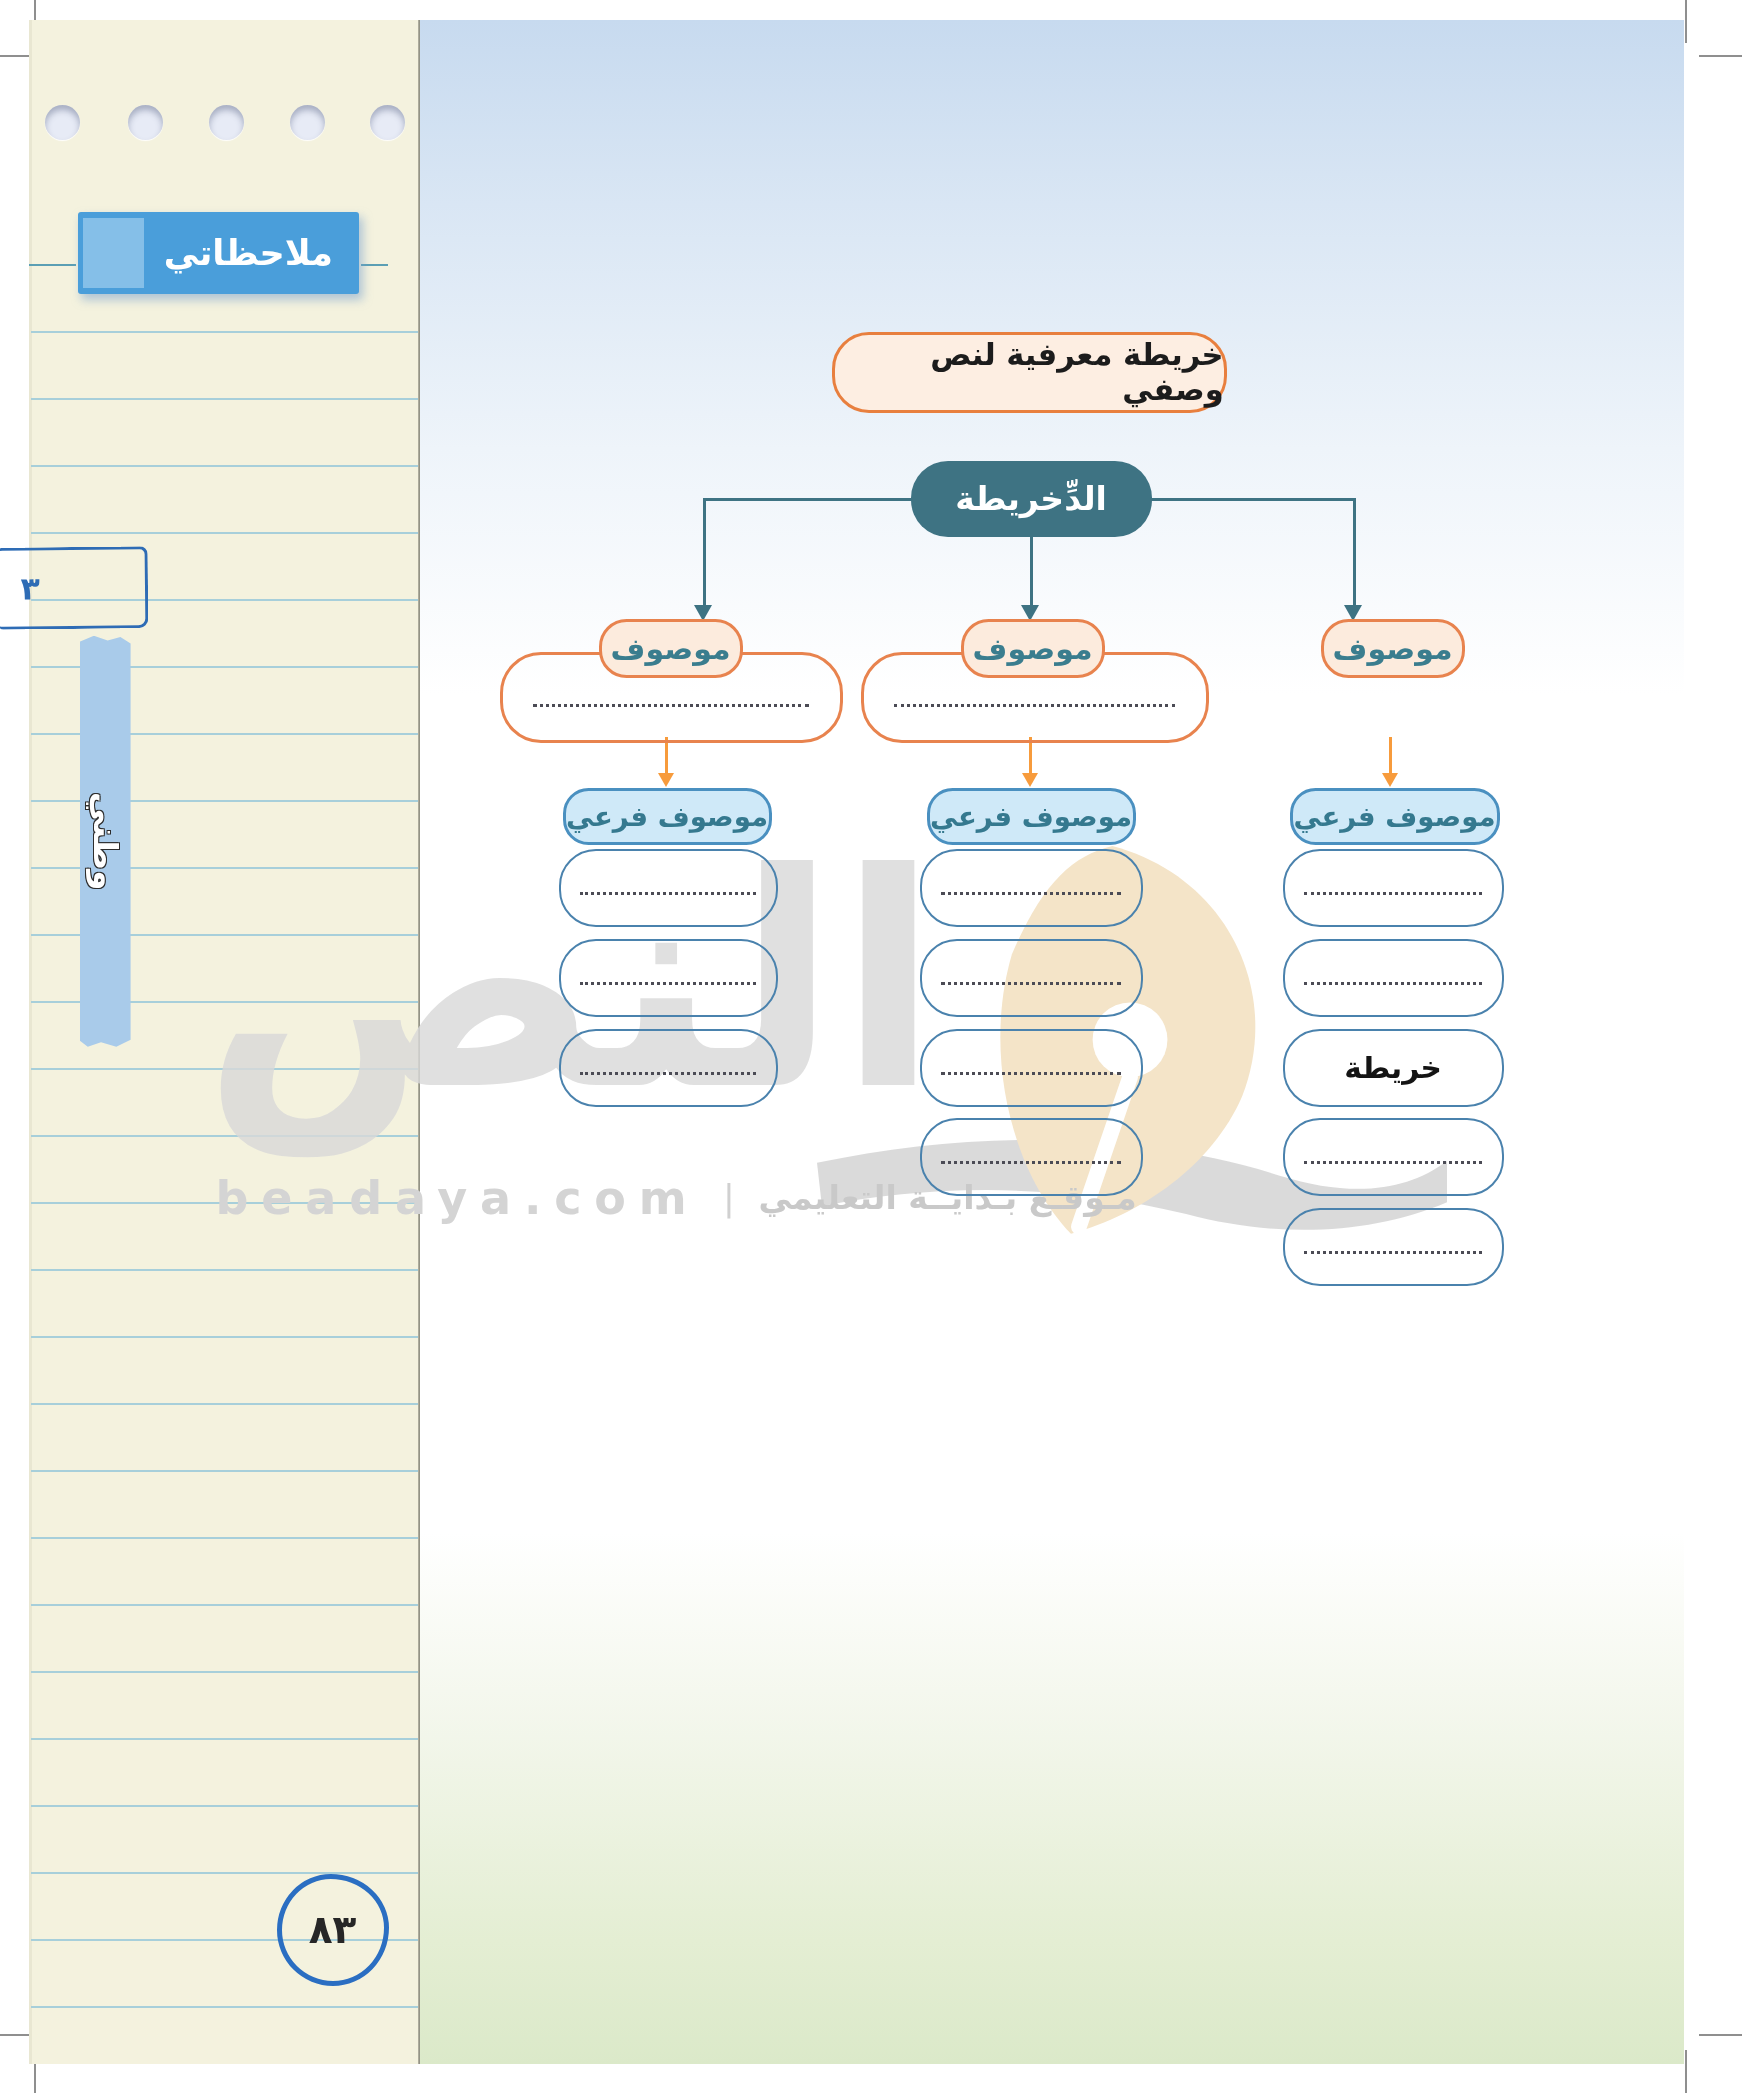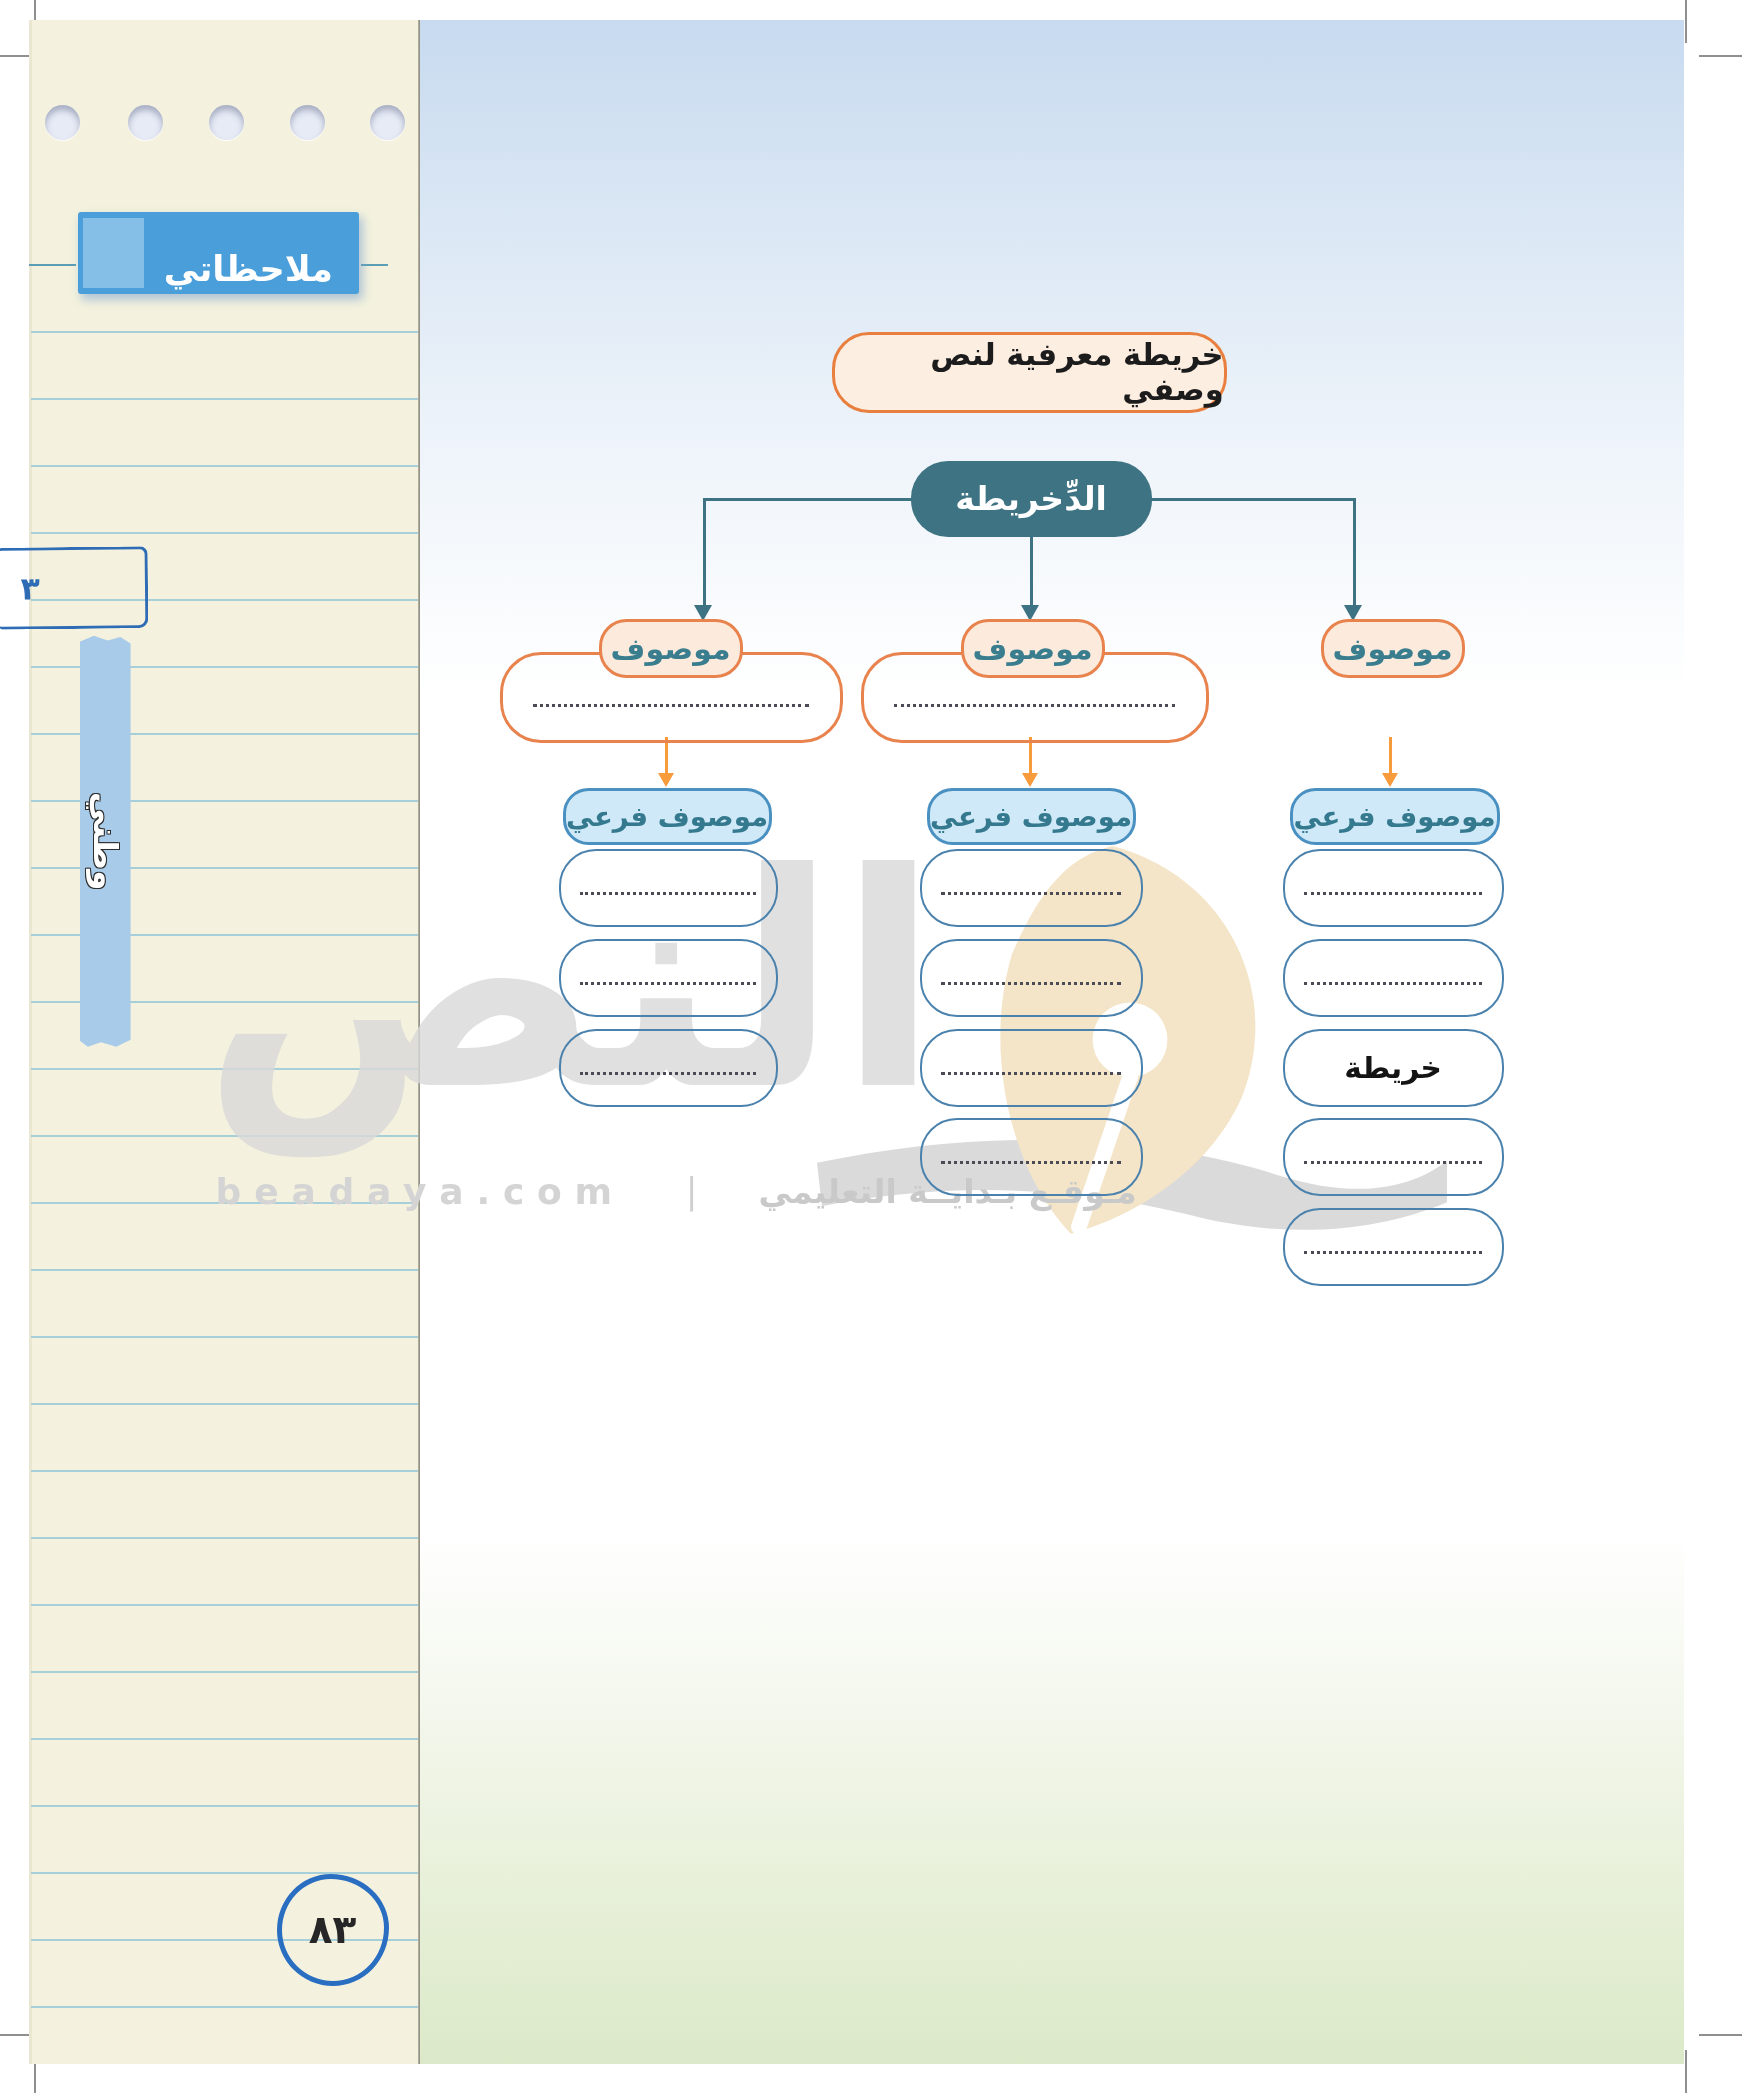--- a/index.html
+++ b/index.html
@@ -15,21 +15,21 @@
   .sidebar-sep{position:absolute;left:389px;top:0;width:3.9px;height:2044px;
                background:linear-gradient(to right,#b9b8a8,#6e6e62);}
   .ruled-lines{position:absolute;left:2px;top:246px;width:387px;height:1763px;
      background:repeating-linear-gradient(to bottom,transparent 0px,transparent 65px,#a7cfda 65px,#a7cfda 67px);}
   .rule-frag{position:absolute;height:2px;background:#5b9fb4;}
   .hole{position:absolute;top:85px;width:35px;height:35px;border-radius:50%;background:#e7ebf6;
         box-shadow:inset 0 4.9px 5.9px rgba(88,99,130,.45),0 1px 1px rgba(255,255,255,.9);}
   .notes-banner{position:absolute;left:49px;top:192px;width:281px;height:82px;background:#4a9eda;
         border-radius:3px;box-shadow:3.9px 5.9px 9.9px rgba(120,160,205,.55);}
   .notes-banner .inner-sq{position:absolute;left:5.9px;top:5.9px;width:61px;height:70px;background:#85bfe8;}
-  .notes-banner .lbl{position:absolute;right:25.6px;top:16px;height:100%;display:flex;align-items:center;
+  .notes-banner .lbl{position:absolute;right:25.6px;top:0;height:100%;display:flex;align-items:center;
         color:#ffffff;font-size:35px;font-weight:bold;}
   .unit-tab{position:absolute;left:-29.6px;top:527px;width:146px;height:76px;border:3.9px solid #2e6cb5;
         border-left:none;border-radius:3.9px 7.9px 9.9px 3.9px;transform:rotate(-.6deg);
         display:flex;align-items:center;justify-content:flex-end;padding-left:0;}
   .unit-tab .lbl{color:#2e6cb5;font-size:31.5px;font-weight:bold;margin-right:39px;margin-left:21.7px;}
   .ribbon{position:absolute;left:51px;top:616px;width:51px;height:411px;background:#a9cbea;
         clip-path:polygon(0 1.5%,28% 0,55% 1.2%,80% .3%,100% 1.9%,100% 98.3%,72% 100%,42% 98.9%,16% 100%,0 98.5%);
         display:flex;align-items:center;justify-content:center;}
   .ribbon .lbl{writing-mode:vertical-rl;color:#ffffff;font-size:33px;font-weight:bold;letter-spacing:5.9px;
         text-shadow:1px 1px 0 #2d2d2d,-1px -1px 0 #2d2d2d,1px -1px 0 #2d2d2d,-1px 1px 0 #2d2d2d;}
@@ -41,21 +41,21 @@
         background:linear-gradient(180deg,#c7daef 0%,#d9e6f4 9%,#eef4fa 21%,#ffffff 33%,
                    #ffffff 74%,#f2f6ea 84%,#e4eed3 94%,#dbe9c9 100%);}
   
   .watermark{position:absolute;z-index:1;}
   .wm-brand{left:148px;top:808px;width:788px;text-align:center;font-size:296px;line-height:1.05;
         font-weight:bold;color:#d9d9d9;opacity:.8;}
   .wm-caption{left:187px;top:1151px;width:921px;display:flex;direction:rtl;align-items:center;
         justify-content:space-between;color:#cccccc;}
   .wm-caption .ar{font-size:33px;font-weight:bold;color:#c9c9c9;}
   .wm-caption .bar{font-size:35px;color:#d0d0d0;margin:0 17.7px;}
-  .wm-caption .en{font-size:36px;font-weight:bold;letter-spacing:12.8px;color:#d4d4d4;direction:ltr;}
+  .wm-caption .en{font-size:46px;font-weight:bold;letter-spacing:12.8px;color:#d4d4d4;direction:ltr;}
   
   .diagram{position:absolute;inset:0;z-index:2;}
   .abs{position:absolute;}
   .instruction{top:183px;right:49px;display:flex;direction:rtl;align-items:center;gap:13.8px;
         color:#3d6e7c;font-size:29.6px;font-weight:bold;}
   .bullet{width:15.8px;height:15.8px;border-radius:50%;background:#9e2823;flex:0 0 auto;}
   .bubble-title{left:412px;top:312px;width:389px;height:75px;background:#fdeee2;border:3px solid #e87f3e;
         border-radius:37px;display:flex;align-items:center;justify-content:center;
         font-size:30.5px;font-weight:bold;color:#1c1c1c;}
   .node-root{left:491px;top:441px;width:241px;height:76px;background:#3e7383;border-radius:37px;

